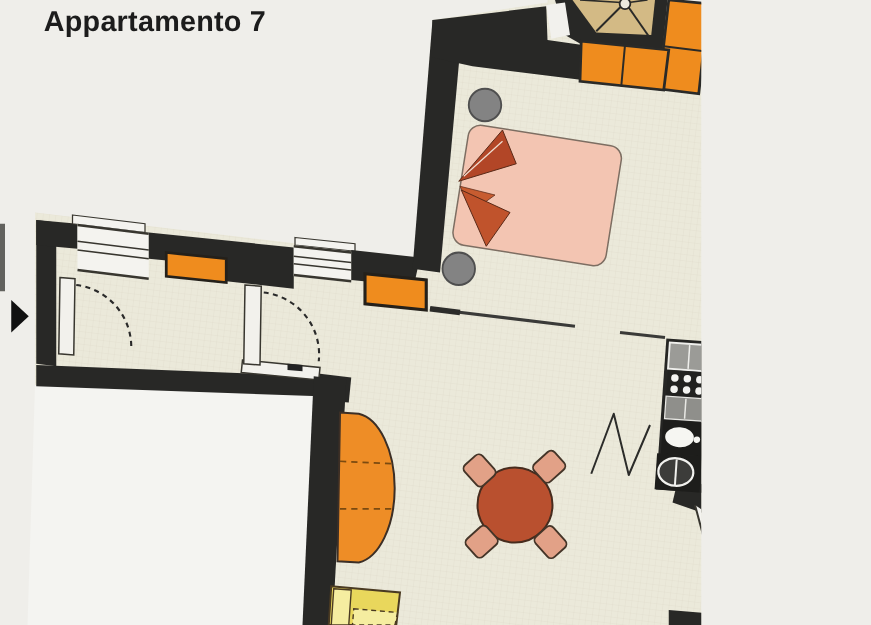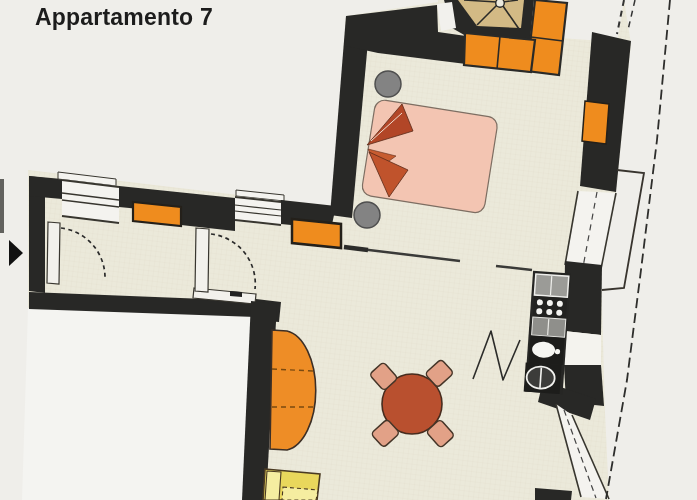--- a/index.html
+++ b/index.html
@@ -1,16 +1,16 @@
 <!DOCTYPE html>
 <html><head>
 <meta charset="utf-8">
 <style>
 html,body{margin:0;padding:0;background:#efeeea;}
-#page{position:relative;width:697px;height:500px;overflow:hidden;font-family:"Liberation Sans",sans-serif;}
+#page{position:relative;width:561px;height:500px;overflow:hidden;font-family:"Liberation Sans",sans-serif;}
 </style>
 </head>
 <body>
 <div id="page">
 <svg width="697" height="500" viewBox="0 0 697 500">
 <defs>
 <pattern id="grid" width="5" height="5" patternUnits="userSpaceOnUse" patternTransform="rotate(7)">
 <rect width="5" height="5" fill="none"></rect>
 <path d="M 0 0 L 5 0 M 0 0 L 0 5" stroke="rgba(150,140,110,0.10)" stroke-width="0.7"></path>
 </pattern>

